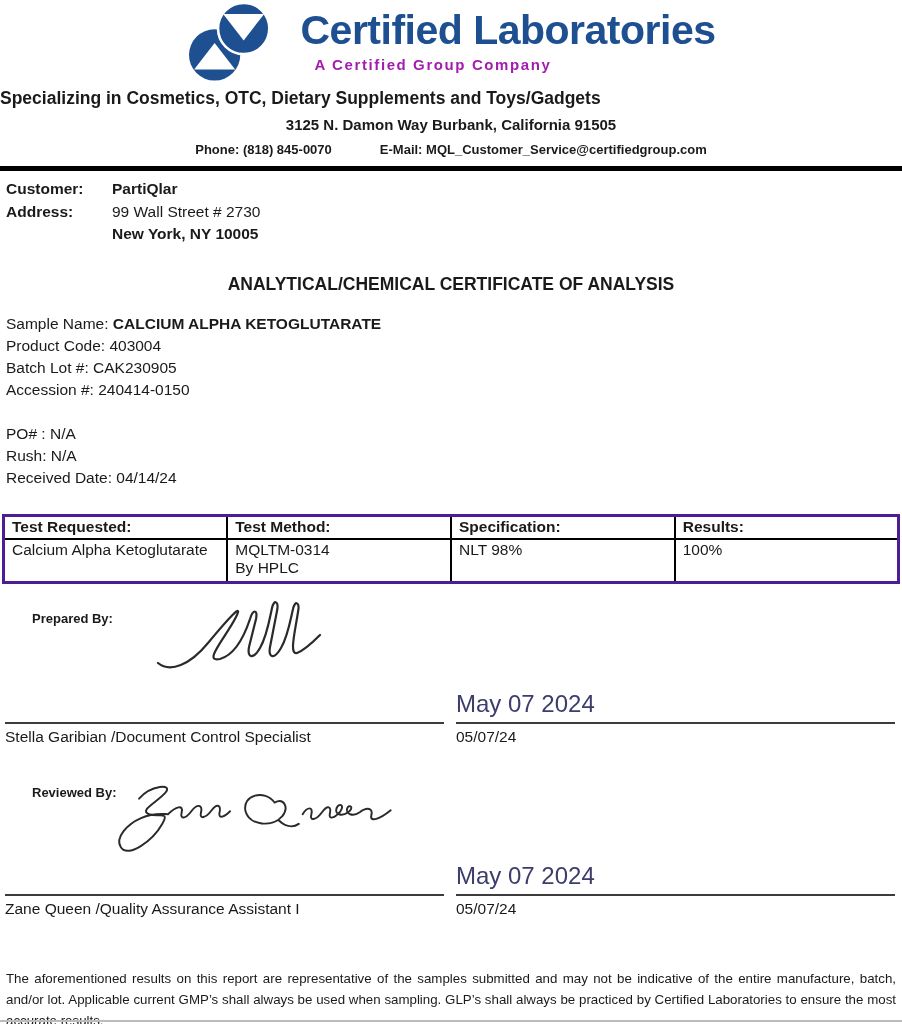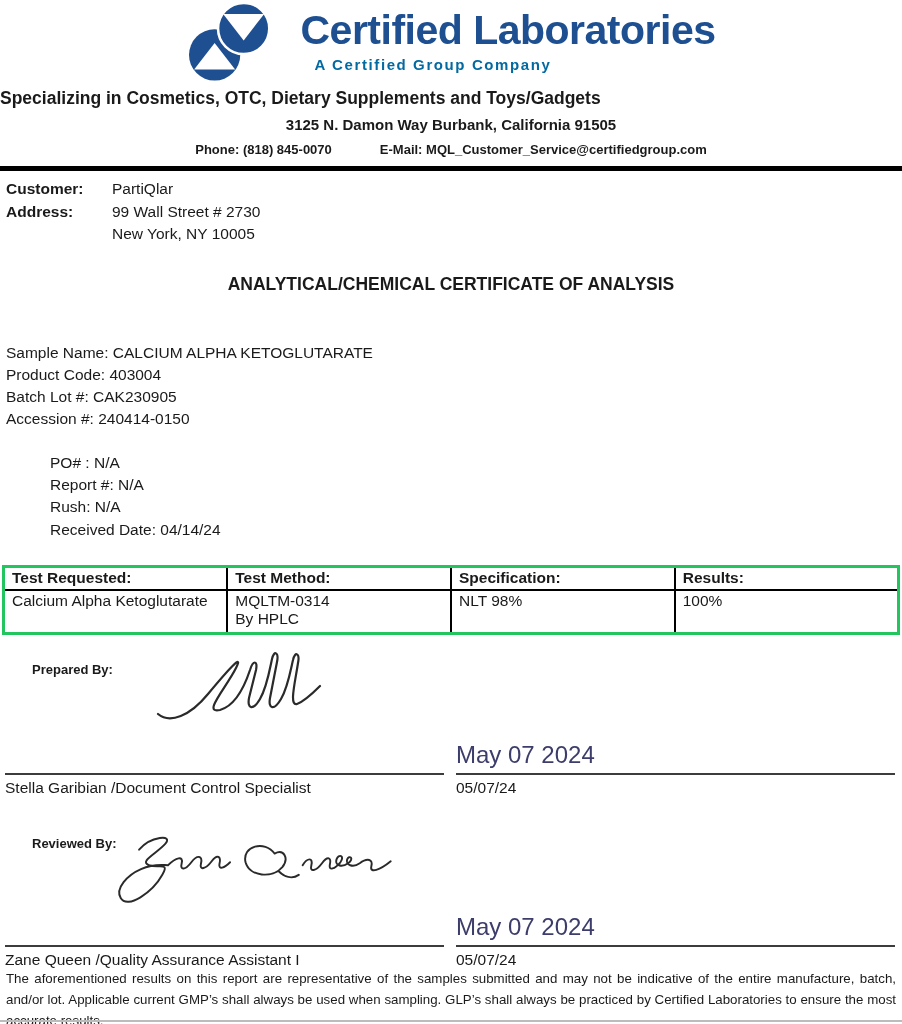--- a/index.html
+++ b/index.html
@@ -28,21 +28,21 @@
   .logo-title {
     font-size: 41px;
     font-weight: bold;
     color: #1d4f91;
     letter-spacing: -0.5px;
     line-height: 1.1;
   }
   .logo-subtitle {
     font-size: 15px;
     font-weight: bold;
-    color: #0369a1;
+    color: #a21caf;
     letter-spacing: 1.6px;
     margin-top: 3px;
     margin-left: 14px;
   }
   .hdr-tagline {
     text-align: left;
     font-weight: bold;
     font-size: 17.5px;
     margin-top: 4px;
   }
@@ -64,53 +64,53 @@
     height: 5px;
     background: #000000;
     width: 100%;
   }
 
   
   .customer-block { margin-top: 7px; padding-left: 6px; font-size: 15.5px; }
   .cust-row { display: flex; line-height: 22.5px; }
   .cust-label { width: 106px; font-weight: bold; }
   .cust-val {}
-  .bold { font-weight: normal; }
+  .bold { font-weight: bold; }
 
   
   .doc-title {
     text-align: center;
     font-weight: bold;
     font-size: 17.5px;
     margin-top: 28px;
   }
 
   
-  .sample-block { margin-top: 47px; padding-left: 6px; font-size: 15.5px; }
+  .sample-block { margin-top: 18px; padding-left: 6px; font-size: 15.5px; }
   .sample-block .line { line-height: 22.3px; }
-  .info-block { margin-top: 21px; padding-left: 6px; font-size: 15.5px; margin-left: 44px; }
+  .info-block { margin-top: 21px; padding-left: 6px; font-size: 15.5px; }
   .info-block .line { line-height: 22.3px; }
 
   
   .results-table {
     margin-top: 24px;
     margin-left: 2px;
     width: 898px;
     border-collapse: collapse;
     table-layout: fixed;
     font-size: 15.5px;
   }
   .results-table th, .results-table td {
     border: 2px solid #000;
     padding: 1px 7px 2px 7px;
     text-align: left;
     vertical-align: top;
   }
   .results-table th { font-weight: bold; }
-  .results-table { border: 3px solid #22c55e; }
+  .results-table { border: 3px solid #4c1d95; }
   .results-table td { height: 44px; }
 
   
   .sig-block { position: relative; margin-top: 27px; }
   .sig-label {
     font-weight: bold;
     font-size: 13px;
     margin-left: 32px;
   }
   .signature-svg { position: absolute; }
@@ -197,21 +197,20 @@
 
   <div class="sample-block">
     <div class="line"><span>Sample Name: </span><span class="bold">CALCIUM ALPHA KETOGLUTARATE</span></div>
     <div class="line">Product Code: 403004</div>
     <div class="line">Batch Lot #: CAK230905</div>
     <div class="line">Accession #: 240414-0150</div>
   </div>
 
   <div class="info-block">
     <div class="line">PO# : N/A</div>
-    <div class="line">Report #: N/A</div>
     <div class="line">Rush: N/A</div>
     <div class="line">Received Date: 04/14/24</div>
   </div>
 
   <table class="results-table">
     <thead>
       <tr>
         <th>Test Requested:</th>
         <th>Test Method:</th>
         <th>Specification:</th>

